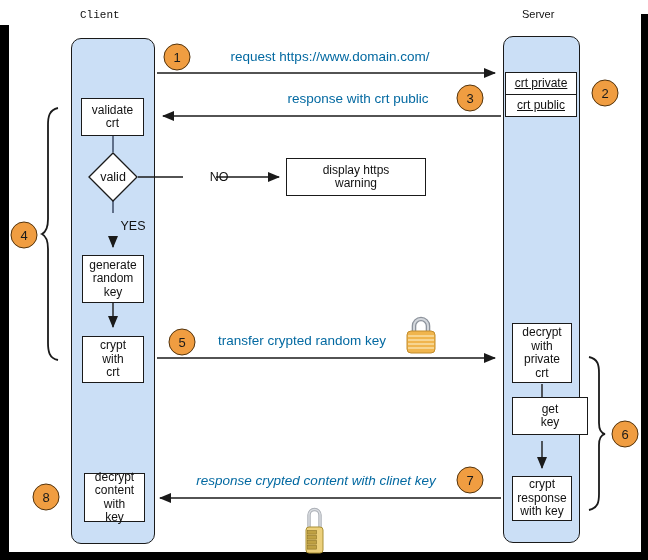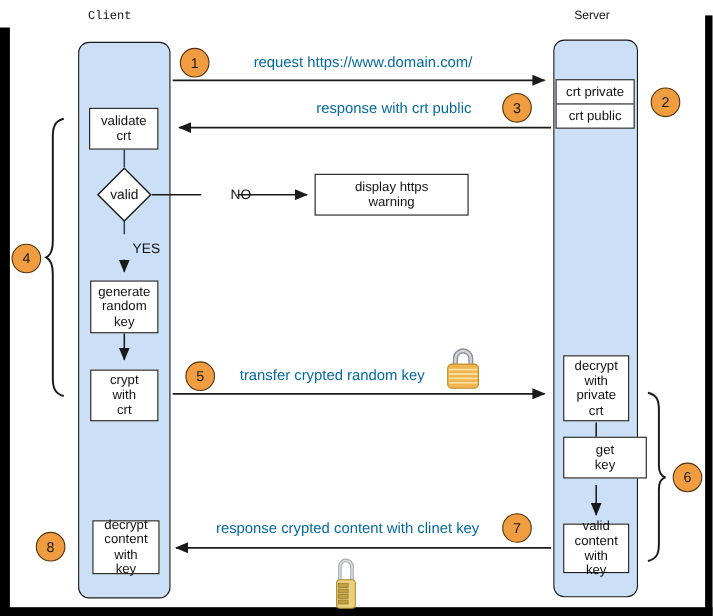--- a/index.html
+++ b/index.html
@@ -15,21 +15,21 @@
   .actor-label{
     position:absolute;font-size:11px;color:#111;white-space:nowrap;
   }
   .actor-label.mono{font-family:"Liberation Mono","DejaVu Sans Mono",monospace;}
   .pbox{
     position:absolute;background:#fff;border:1.2px solid #1a1a1a;box-sizing:border-box;
     display:flex;align-items:center;justify-content:center;text-align:center;
     font-size:12px;line-height:13.5px;color:#111;padding:18px;
   }
   .pbox.split{flex-direction:column;padding:0;}
-  .pbox.split .cell{flex:1;width:100%;display:flex;align-items:center;justify-content:center;}
+  .pbox.split .cell{flex:1;width:100%;display:flex;align-items:center;justify-content:center;text-decoration:underline;}
   .pbox.split .cell + .cell{border-top:1.2px solid #1a1a1a;}
   .msg-label{
     position:absolute;font-size:13.5px;color:#0369a1;white-space:nowrap;
     transform:translateX(-50%);text-align:center;
   }
   .guard-label{
     position:absolute;font-size:12.5px;color:#111;white-space:nowrap;transform:translateX(-50%);padding-left:40px;
   }
   .step-circle{
     position:absolute;width:27px;height:27px;border-radius:50%;
@@ -113,27 +113,27 @@
     <div class="cell">crt private</div>
     <div class="cell">crt public</div>
   </div>
   <div class="pbox above" style="left:512px;top:323px;width:60px;height:60px;">
     <span>decrypt with private crt</span>
   </div>
   <div class="pbox above" style="left:512px;top:397px;width:76px;height:24px;">
     <span>get key</span>
   </div>
   <div class="pbox above" style="left:512px;top:476px;width:60px;height:45px;">
-    <span>valid content with key</span>
+    <span>crypt response with key</span>
   </div>
 
   <div class="msg-label above" style="left:330px;top:49px;">request https://www.domain.com/</div>
   <div class="msg-label above" style="left:358px;top:91px;">response with crt public</div>
   <div class="msg-label above" style="left:302px;top:333px;">transfer crypted random key</div>
-  <div class="msg-label above" style="left:316px;top:473px;">response crypted content with clinet key</div>
+  <div class="msg-label above" style="left:316px;top:473px;font-style:italic;">response crypted content with clinet key</div>
 
   <div class="step-circle" style="left:177px;top:57px;">1</div>
   <div class="step-circle" style="left:605px;top:93px;">2</div>
   <div class="step-circle" style="left:470px;top:98px;">3</div>
   <div class="step-circle" style="left:24px;top:235px;">4</div>
   <div class="step-circle" style="left:182px;top:342px;">5</div>
   <div class="step-circle" style="left:625px;top:434px;">6</div>
   <div class="step-circle" style="left:470px;top:480px;">7</div>
   <div class="step-circle" style="left:46px;top:497px;">8</div>
 

